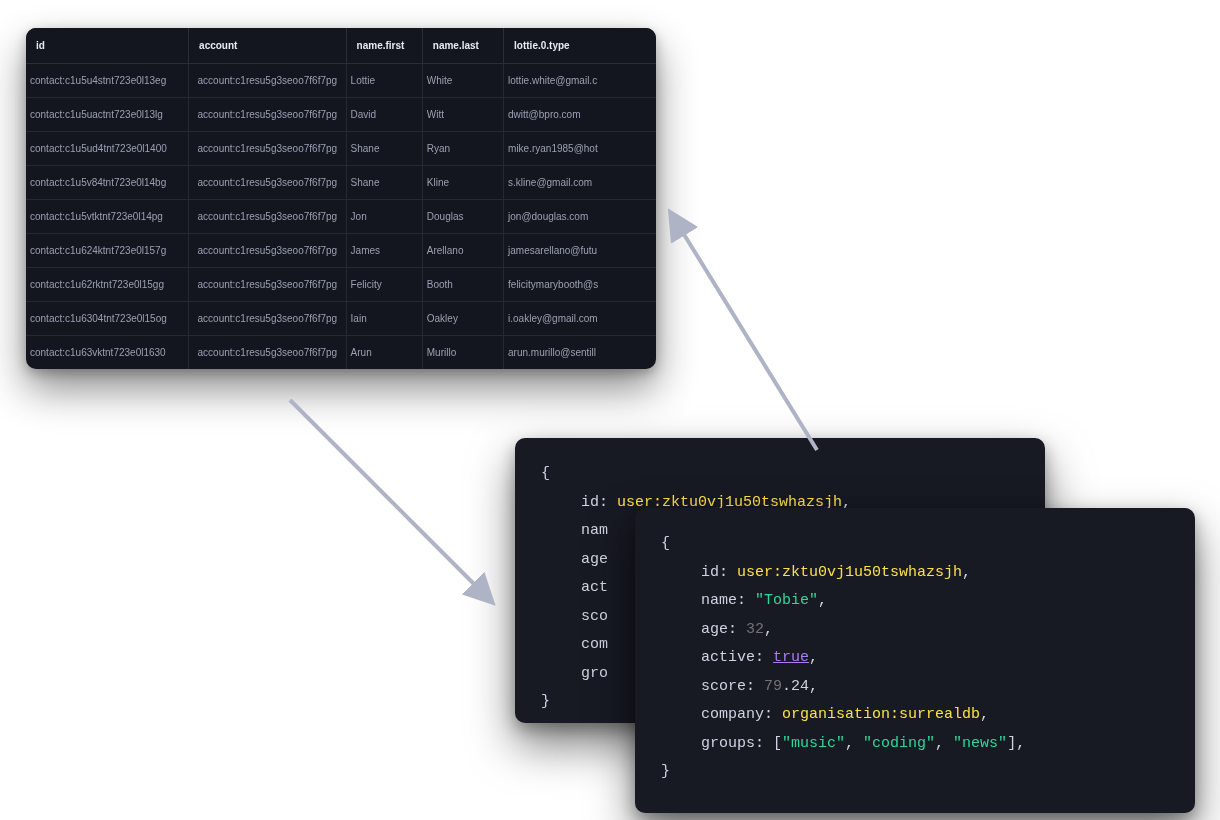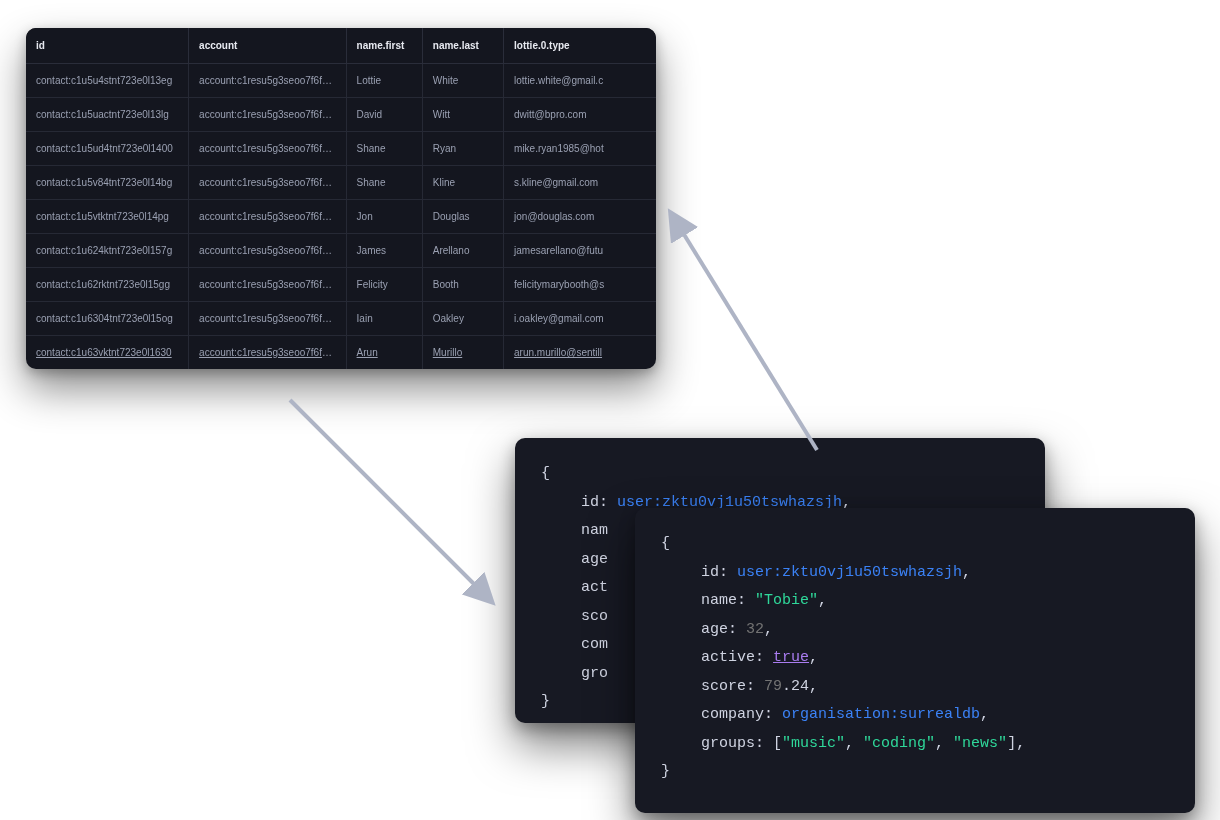--- a/index.html
+++ b/index.html
@@ -32,30 +32,30 @@
   .tbl th {
     background: #14161f;
     color: #e7e9f0;
     font-weight: 700;
     text-align: left;
     padding: 12px 10px;
     border-bottom: 1px solid #2a2d3a;
     border-right: 1px solid #2a2d3a;
   }
   .tbl td {
-    padding: 11px 10px;
+    padding: 11px 4px;
     border-bottom: 1px solid #262935;
     border-right: 1px solid #262935;
     color: #9aa0b2;
     white-space: nowrap;
     overflow: hidden;
     text-overflow: ellipsis;
     max-width: 0;
   }
-  .tbl tr:last-child td { border-bottom: none; text-decoration: underline; }
+  .tbl tr:last-child td { border-bottom: none; }
   .tbl th:last-child, .tbl td:last-child { border-right: none; }
   .col-id { width: 160px; }
   .col-acc { width: 155px; text-align: center; }
   .col-fn { width: 75px; }
   .col-ln { width: 80px; }
   .col-em { width: 150px; }
 
   
   .code-panel {
     position: absolute;
@@ -74,21 +74,21 @@
     width: 530px;
     height: 285px;
   }
   .code-front {
     left: 635px;
     top: 508px;
     width: 560px;
     height: 305px;
   }
   .k { color: #cfd3e1; }
-  .link { color: #3b82f6; text-align: right; }
+  .link { color: #fde047; text-align: right; }
   .str { color: #2fd89a; }
   .num { color: #737373; }
   .bool { color: #a97cf0; text-decoration: underline; }
   .brace { color: #cfd3e1; }
   .indent1 { padding-left: 40px; display: block; }
   .code-line { display: block; white-space: nowrap; overflow: hidden; }
 
   
   .arrow-svg {
     position: absolute;

